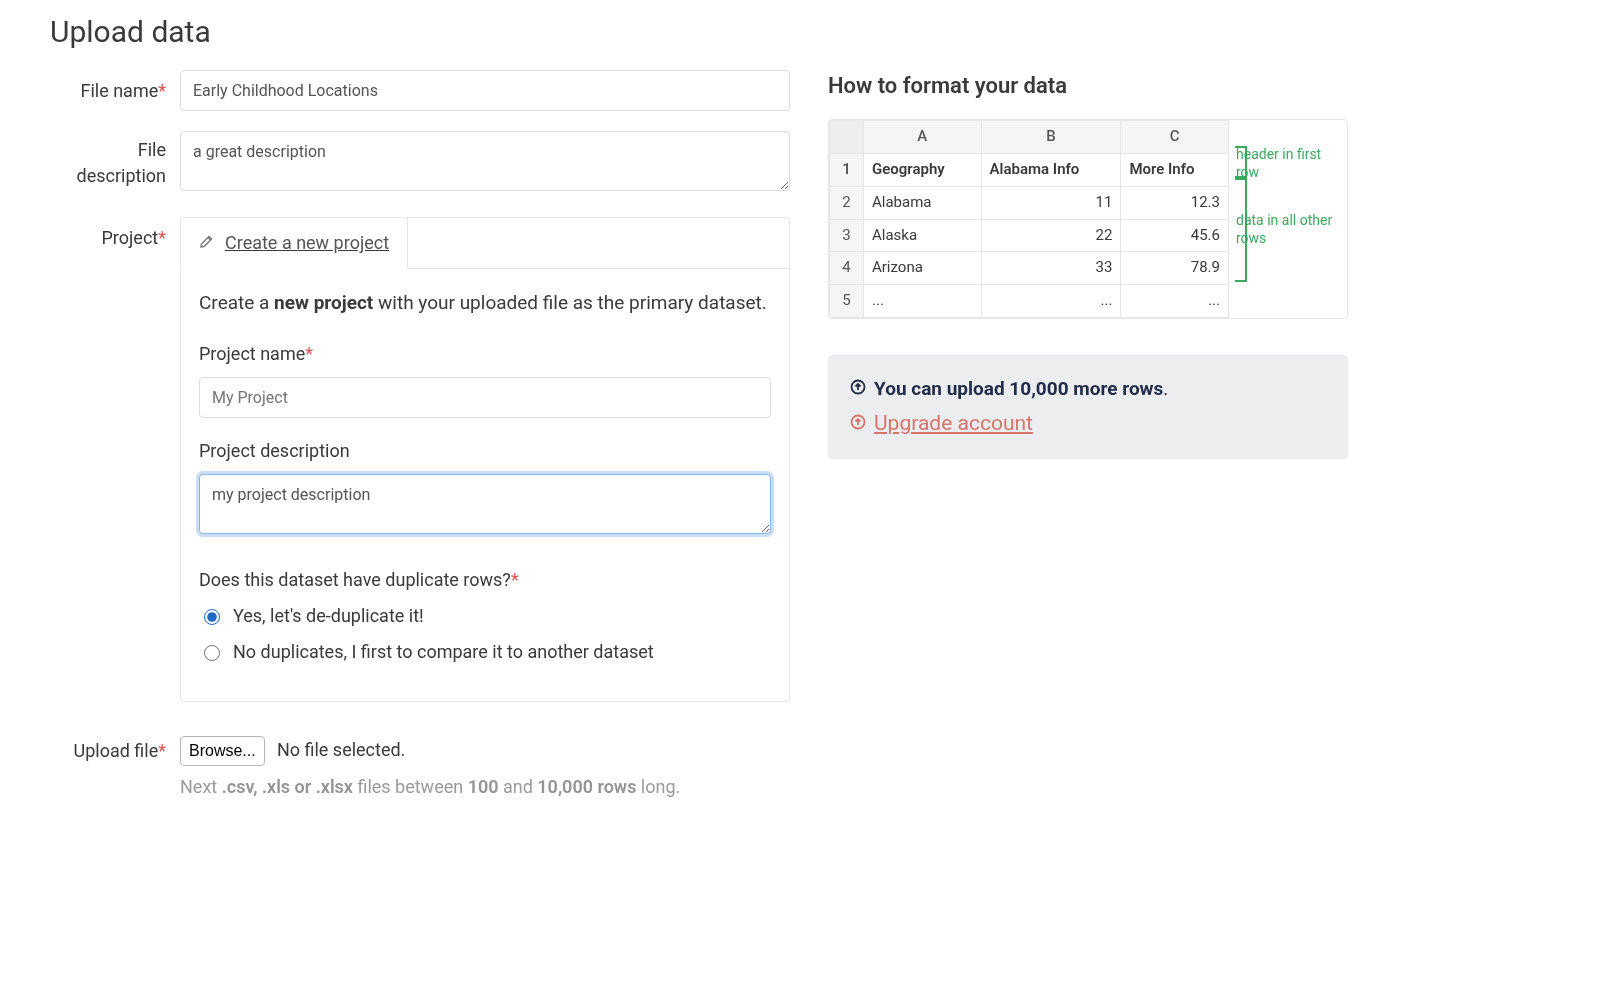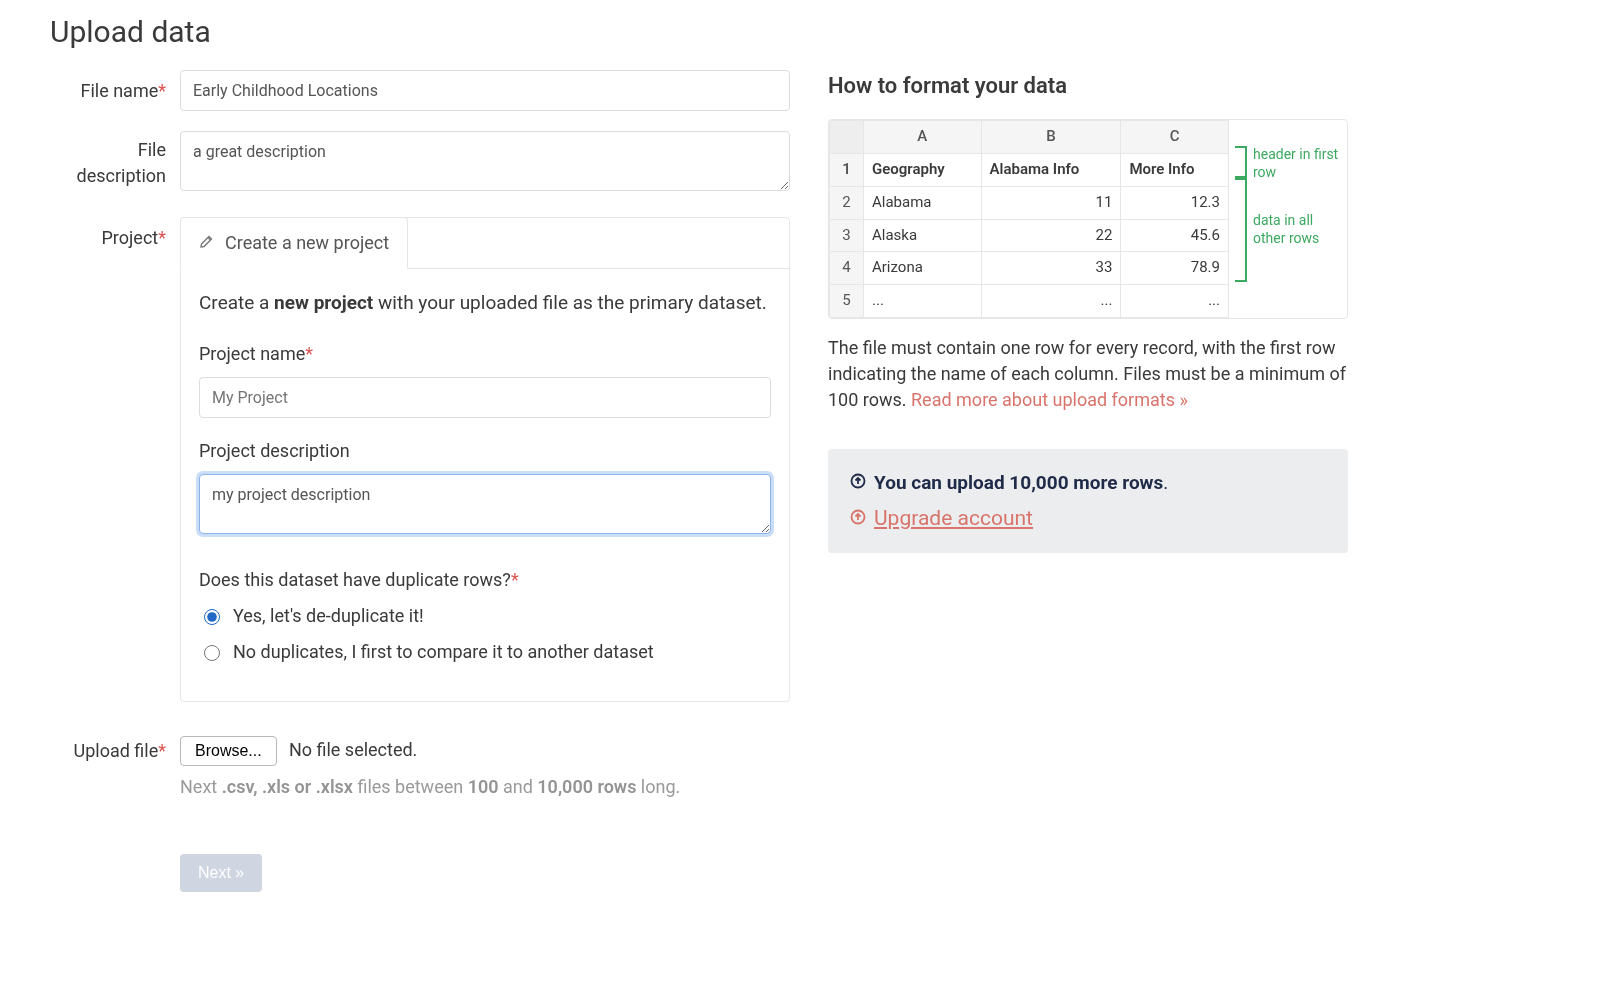--- a/index.html
+++ b/index.html
@@ -76,20 +76,21 @@
   }
   
   .tab-card {
     border: 1px solid var(--light-border);
     border-radius: 4px;
     background: #fff;
   }
   .tab-head {
     display: flex;
     border-bottom: 1px solid var(--light-border);
+    text-decoration: underline;
   }
   .tab {
     padding: 12px 18px;
     font-size: 18px;
     display: inline-flex;
     align-items: center;
     gap: 10px;
     cursor: pointer;
     border-right: 1px solid transparent;
   }
@@ -121,21 +122,21 @@
     gap: 10px;
     margin: 10px 0;
     font-size: 18px;
   }
   .radio-row input[type=radio]{ width:16px; height:16px; accent-color:#2169c4; }
   
   .browse-btn {
     background: #fff;
     border: 1px solid #b8b8b8;
     border-radius: 4px;
-    padding: 5px 14px;
+    padding: 5px 8px;
     font-size: 16px;
     cursor: pointer;
   }
   .nofile { margin-left: 8px; font-size: 18px; color:#3a3a3a; }
   .help-line { color: var(--muted); font-size: 18px; margin-top: 8px; }
   .help-line .strong { color: #949494; font-weight:600; }
   
   .next-btn {
     background: #cfd5e1;
     color: #fff;
@@ -194,21 +195,21 @@
   .annot .bracket {
     position: absolute;
     left: 6px;
     width: 12px;
     border-right: 2px solid var(--green);
     border-top: 2px solid var(--green);
     border-bottom: 2px solid var(--green);
   }
   .annot .b1 { top: 26px; height: 32px; }
   .annot .b2 { top: 58px; height: 104px; }
-  .annot .t { position:absolute; left: 24px; line-height:1.25; }
+  .annot .t { position:absolute; left: 7px; line-height:1.25; }
   .annot .t1 { top: 26px; }
   .annot .t2 { top: 92px; }
   .right p.desc {
     font-size: 18px;
     color:#3a3a3a;
     margin: 16px 0 0 0;
   }
   .right a.link { color: var(--link); text-decoration: none; }
   .well {
     background: var(--bg-well);
@@ -316,23 +317,20 @@
             <span class="nofile">No file selected.</span>
           </div>
           <div class="help-line">
             <span>Next </span><span class="strong">.csv, .xls or .xlsx</span><span> files between </span><span class="strong">100</span><span> and </span><span class="strong">10,000 rows</span><span> long.</span>
           </div>
         </div>
       </div>
 
       <div class="form-row">
         <div class="form-label"></div>
-        <div class="form-control-wrap">
-          <button class="next-btn" disabled="">Next »</button>
-        </div>
       </div>
 
     </div>
 
     <div class="right">
       <h3>How to format your data</h3>
 
       <div class="sheet">
         <table class="sheet-table">
           <tbody>
@@ -375,23 +373,20 @@
         </tbody>
           </table>
         <div class="annot">
           <div class="bracket b1"></div>
           <div class="t t1">header in first row</div>
           <div class="bracket b2"></div>
           <div class="t t2">data in all other rows</div>
         </div>
       </div>
 
-      <p class="desc">
-        <span>The file must contain one row for every record, with the first row indicating the name of each column. Files must be a minimum of 100 rows. </span><a href="#" class="link">Read more about upload formats »</a>
-      </p>
 
       <div class="well">
         <div class="well-line1">
           <span>
             <svg viewBox="0 0 16 16" fill="none" stroke="#1f2b48" stroke-width="1.8">
               <circle cx="8" cy="8" r="6.5"></circle>
               <path d="M8 11 V5 M5.5 7.5 L8 5 L10.5 7.5"></path>
             </svg>
           </span>
           <span><span>You can upload 10,000 more rows</span><span class="thin">.</span></span>

